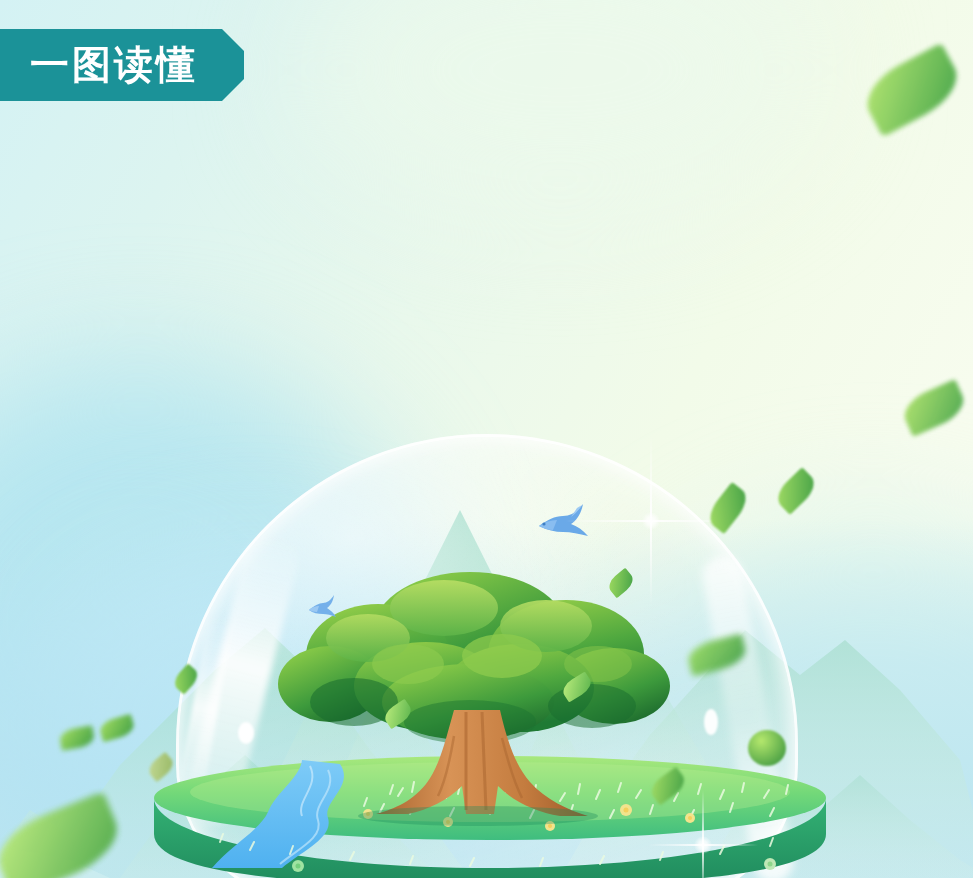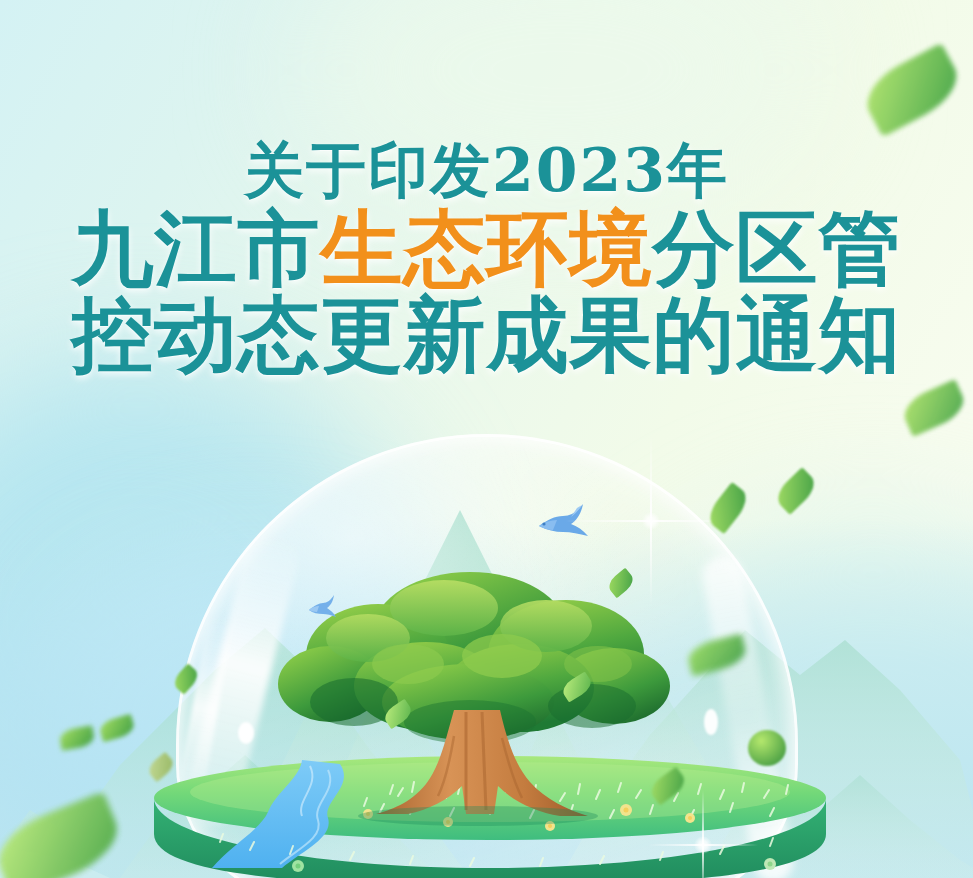--- a/index.html
+++ b/index.html
@@ -456,22 +456,18 @@
               background:linear-gradient(135deg,#a6df62,#3f9e45); filter:blur(1px);"></div>
   <div class="leaf" style="left:100px; top:718px; width:34px; height:20px; transform:rotate(-16deg);
               background:linear-gradient(135deg,#a6df62,#3f9e45); filter:blur(2px);"></div>
   <div class="leaf" style="left:60px; top:728px; width:34px; height:20px; transform:rotate(-10deg);
               background:linear-gradient(135deg,#a6df62,#3f9e45); filter:blur(2.5px);"></div>
   <div class="leaf" style="left:-4px; top:812px; width:124px; height:66px; transform:rotate(-22deg);
               background:linear-gradient(135deg,#c3ef7d,#4aa646); filter:blur(3px); opacity:.95;"></div>
   <div class="leaf" style="left:148px; top:758px; width:26px; height:18px; transform:rotate(-40deg);
               background:linear-gradient(135deg,#c8d98a,#8fae4c); filter:blur(1.5px); opacity:.85;"></div>
 
-
-  <div class="title-block">
-    <div class="title-line l1">关于印发2023年</div>
-    <div class="title-line l2">
-      <span>九江市</span><span class="hl">生态环境</span><span>分区管</span>
-    </div>
-    <div class="title-line l3">控动态更新成果的通知</div>
-  </div>
+  <div class="badge">
+    <span>一图读懂</span>
+  </div>
+
 
 </div>
 
 </body></html>

